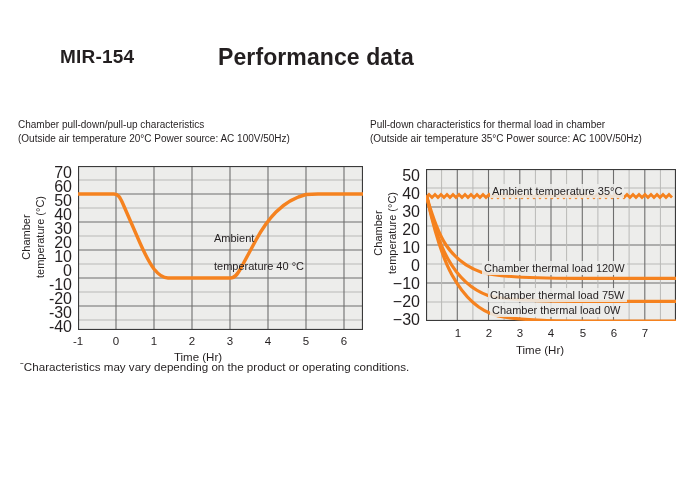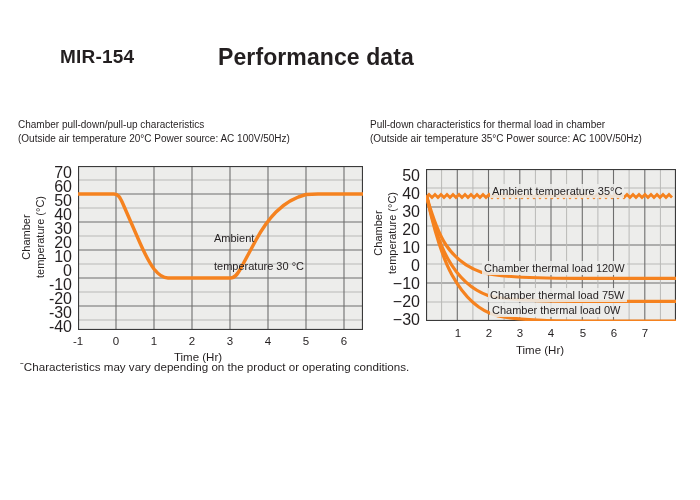--- a/index.html
+++ b/index.html
@@ -185,21 +185,21 @@
       </g>
 
       <rect x="0.5" y="0.5" width="284" height="163" fill="none" stroke="#3A3A3A" stroke-width="1.2"></rect>
 
       <path d="M0,28 L36,28 C40,28 42,31 45,38 L62,77 C66,86 70,95 76,103 C80,108 84,112 90,112
                L152,112 C157,112 160,108 164,100 L178,74 C184,63 190,54 198,46
                C208,36 218,31 228,28.5 L240,28 L285,28" fill="none" stroke="#F5821F" stroke-width="3.4" stroke-linejoin="round" stroke-linecap="round"></path>
     </svg>
 
     <div class="chart-annotation" style="left:196px; top:76px;">Ambient</div>
-    <div class="chart-annotation" style="left:196px; top:104px;">temperature 30 °C</div>
+    <div class="chart-annotation" style="left:196px; top:104px;">temperature 40 °C</div>
 
     <div class="xtick" style="left:48px;  top:180px; width:24px;">-1</div>
     <div class="xtick" style="left:86px;  top:180px; width:24px;">0</div>
     <div class="xtick" style="left:124px; top:180px; width:24px;">1</div>
     <div class="xtick" style="left:162px; top:180px; width:24px;">2</div>
     <div class="xtick" style="left:200px; top:180px; width:24px;">3</div>
     <div class="xtick" style="left:238px; top:180px; width:24px;">4</div>
     <div class="xtick" style="left:276px; top:180px; width:24px;">5</div>
     <div class="xtick" style="left:314px; top:180px; width:24px;">6</div>
 

